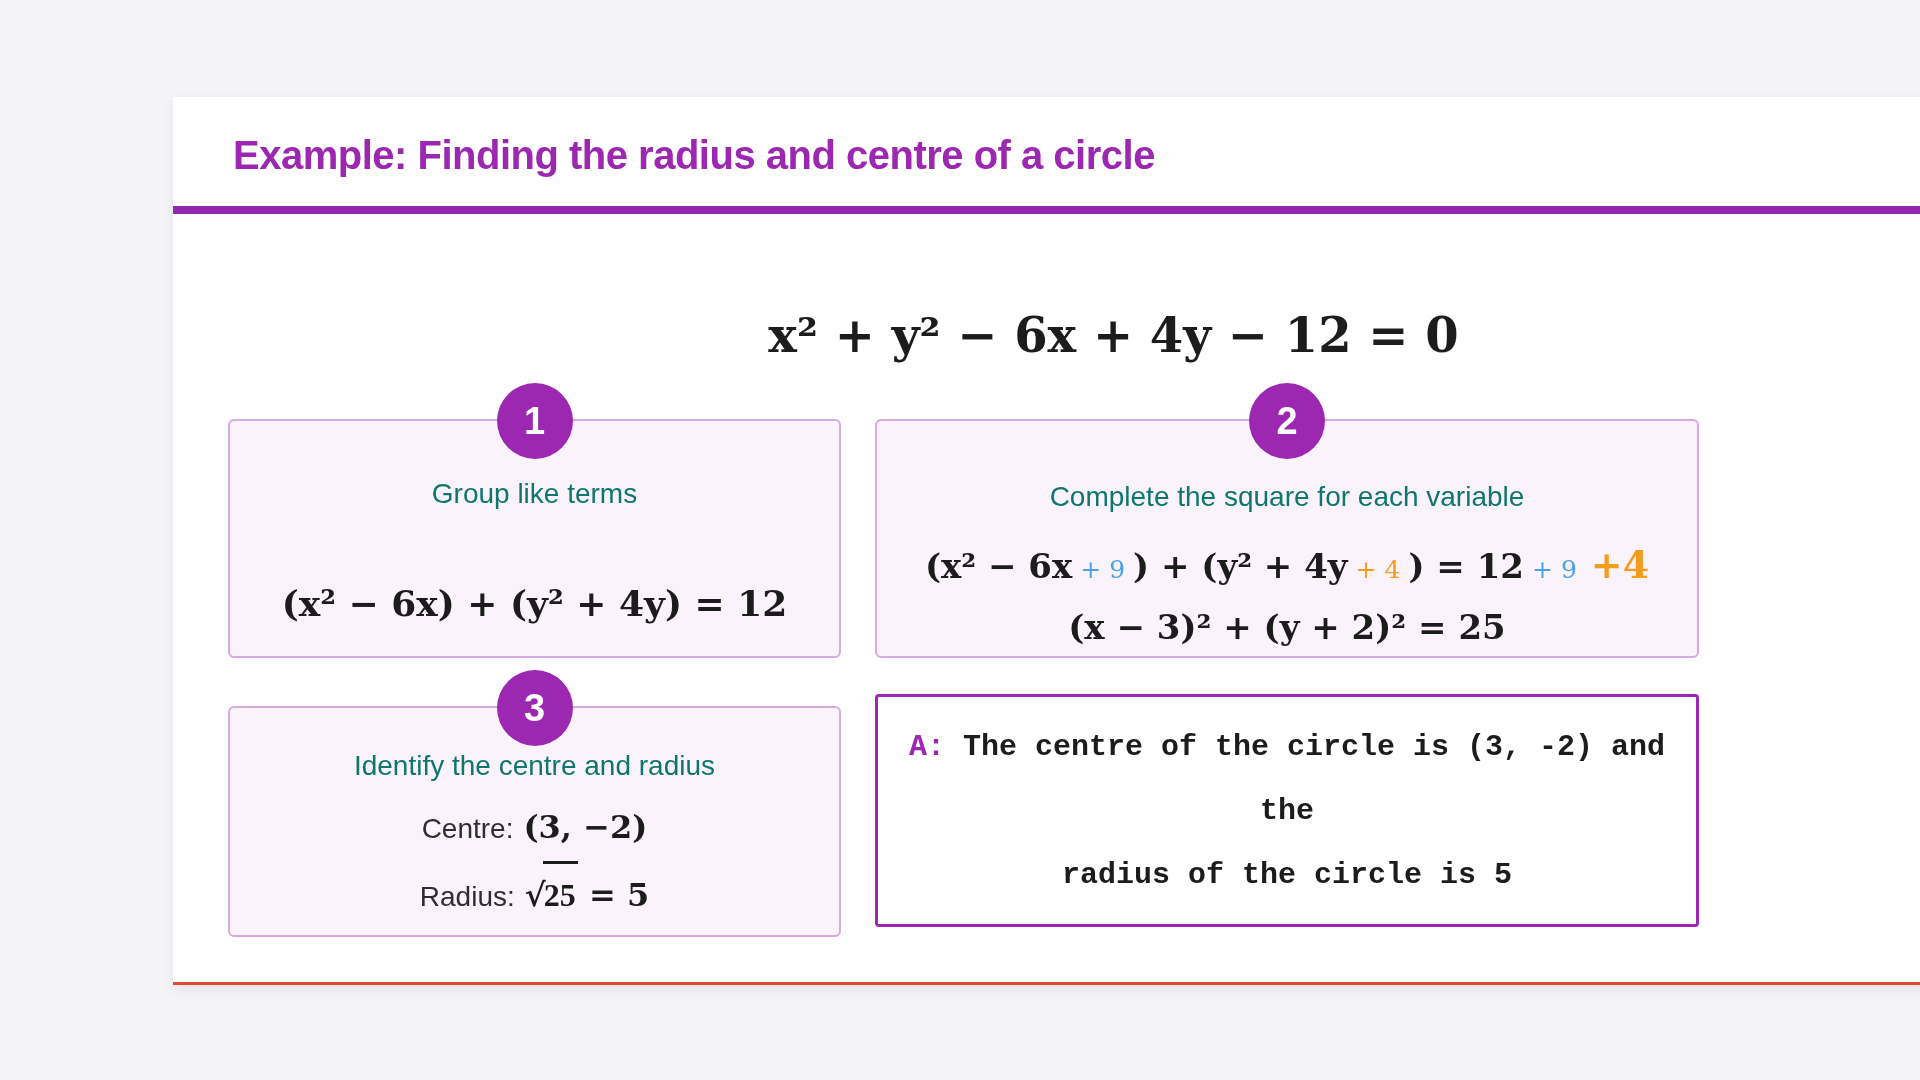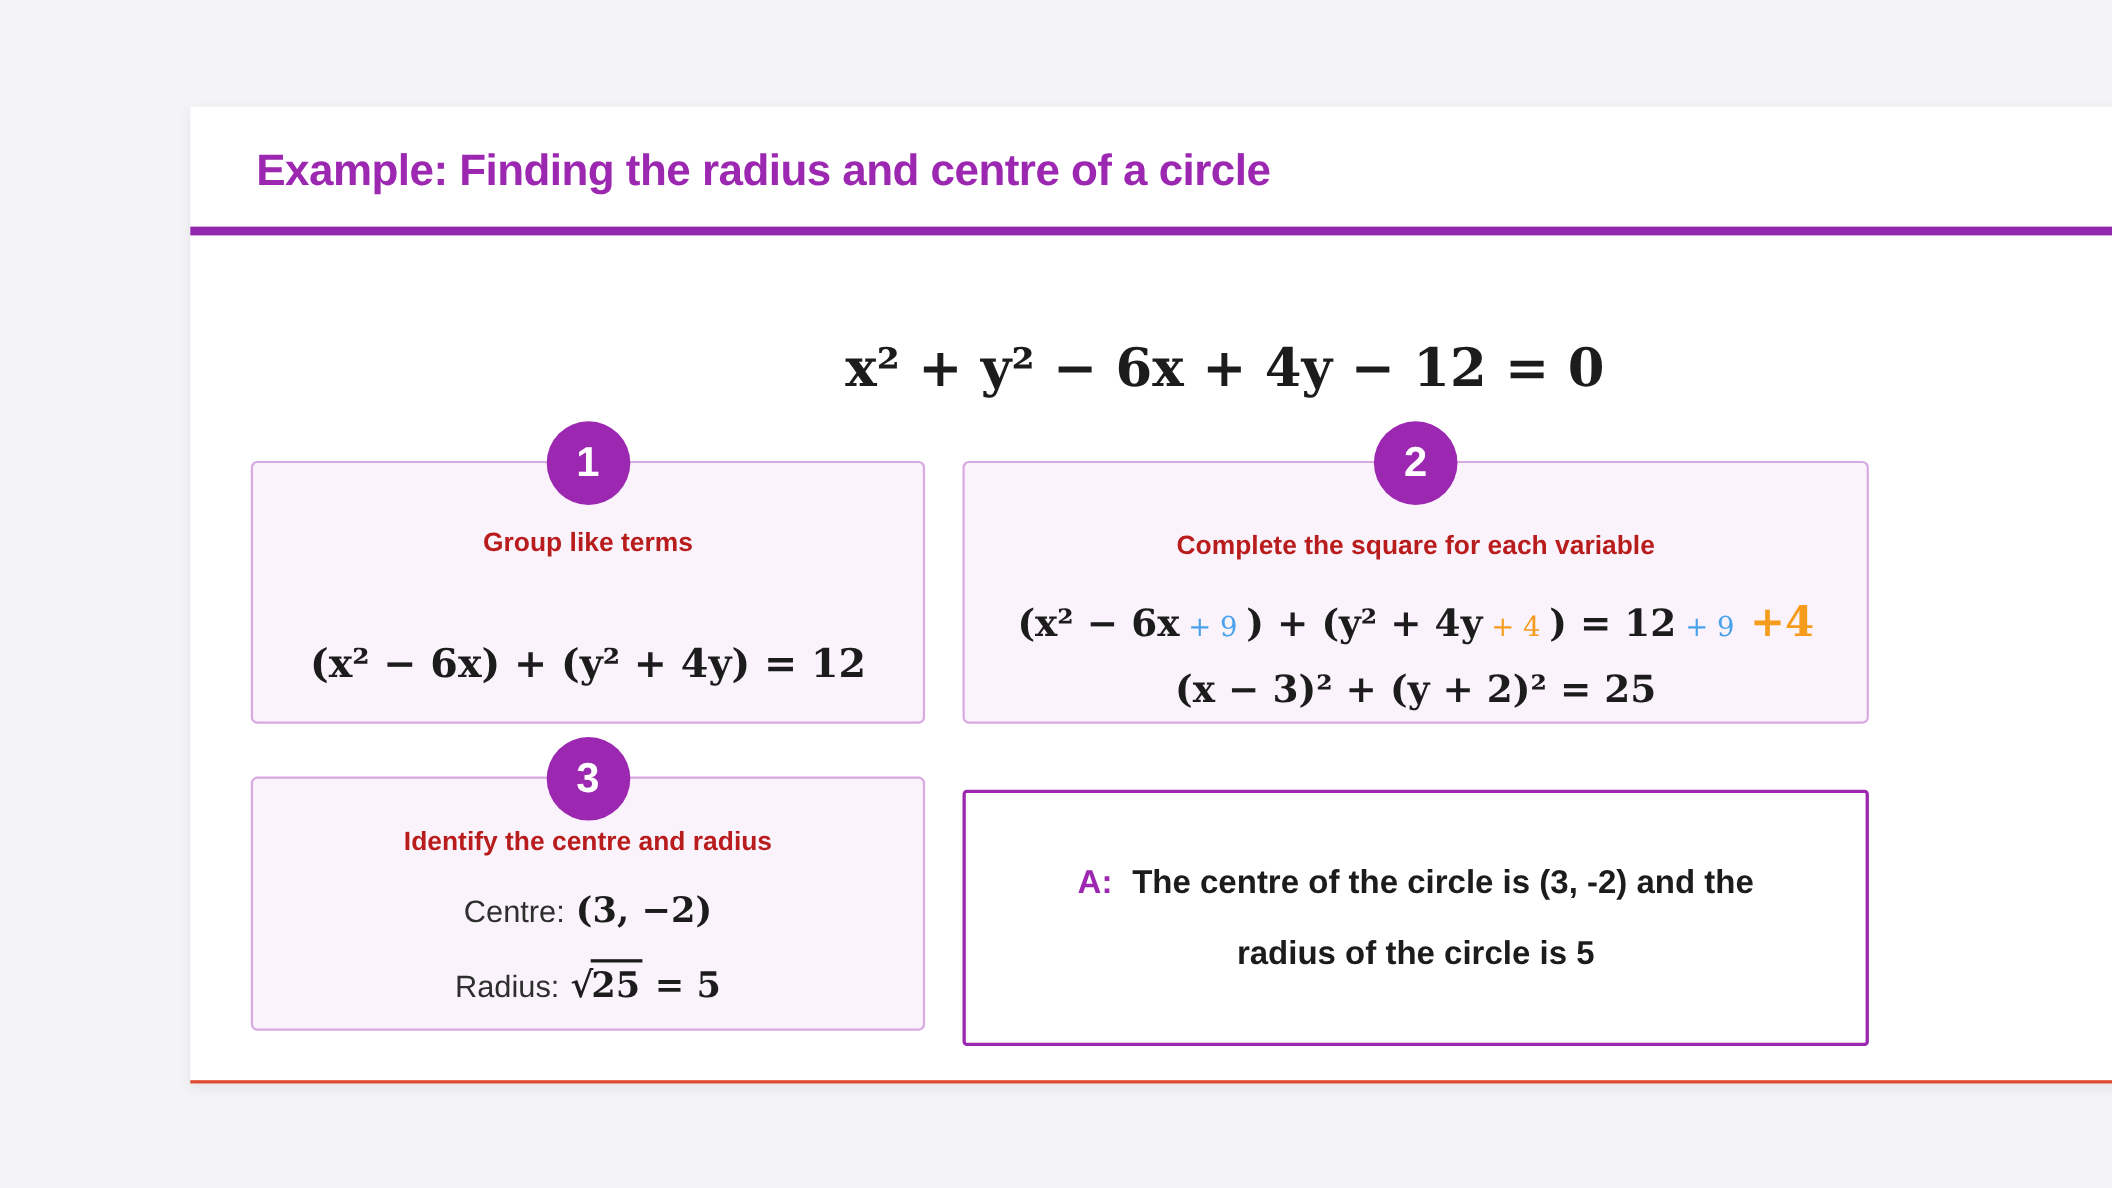--- a/index.html
+++ b/index.html
@@ -48,44 +48,44 @@
   .step-box.three{left:55px;top:609px;width:613px;height:231px;}
   .badge{
     position:absolute;top:0;left:50%;
     transform:translate(-50%,-50%);
     width:76px;height:76px;border-radius:50%;
     background:#9c27b0;color:#ffffff;
     display:flex;align-items:center;justify-content:center;
     font-size:38px;font-weight:700;
   }
   .step-heading{
-    font-size:24px;font-weight:700;line-height:40px;color:#b91c1c;
+    font-size:28px;font-weight:400;line-height:40px;color:#0f766e;
   }
   .one .step-heading{margin-top:53px;}
   .two .step-heading{margin-top:56px;}
   .three .step-heading{margin-top:38px;}
   .eq-step1{margin-top:61px;font-size:36px;line-height:56px;}
   .eq-step2-l1{margin-top:22px;font-size:34px;line-height:52px;}
   .eq-step2-l2{margin-top:5px;font-size:34px;line-height:52px;}
   .hl-blue{color:#4ba2ea;font-weight:400;font-size:25px;margin:0 8px;}
   .hl-orange{color:#f59c1c;font-weight:400;font-size:25px;margin:0 8px;}
   .hl-orange-big{color:#f59c1c;font-weight:700;font-size:38px;margin-left:6px;}
   .centre-line{margin-top:17px;font-size:32px;line-height:48px;}
   .radius-line{margin-top:18px;font-size:32px;line-height:48px;}
   .plain-label{
     font-family:"Liberation Sans",sans-serif;font-weight:400;
     font-size:28px;color:#2e2e2e;margin-right:10px;
   }
-  .radicand{border-top:3px solid #1c1c1c;margin-left:-3px;padding:1px 2px 0 1px;}
+  .radicand{border-top:3px solid #1c1c1c;margin-left:-3px;padding:13px 2px 0 1px;font-family:Liberation Serif, serif;}
   .answer-box{
-    position:absolute;left:702px;top:621px;width:824px;height:233px;
+    position:absolute;left:702px;top:597px;width:824px;height:233px;
     background:#ffffff;
     border:3px solid #9c27b0;border-radius:4px;
     box-sizing:border-box;
-    display:flex;flex-direction:column;align-items:center;justify-content:center;
+    display:flex;flex-direction:column;align-items:center;justify-content:center;font-family:Liberation Mono, monospace;
   }
   .answer-line{
     font-size:30px;font-weight:700;line-height:64px;color:#1c1c1c;text-align:center;
   }
   .a-prefix{color:#9c27b0;margin-right:18px;}
 </style>
 </head>
 <body>
 
 <div class="card">

